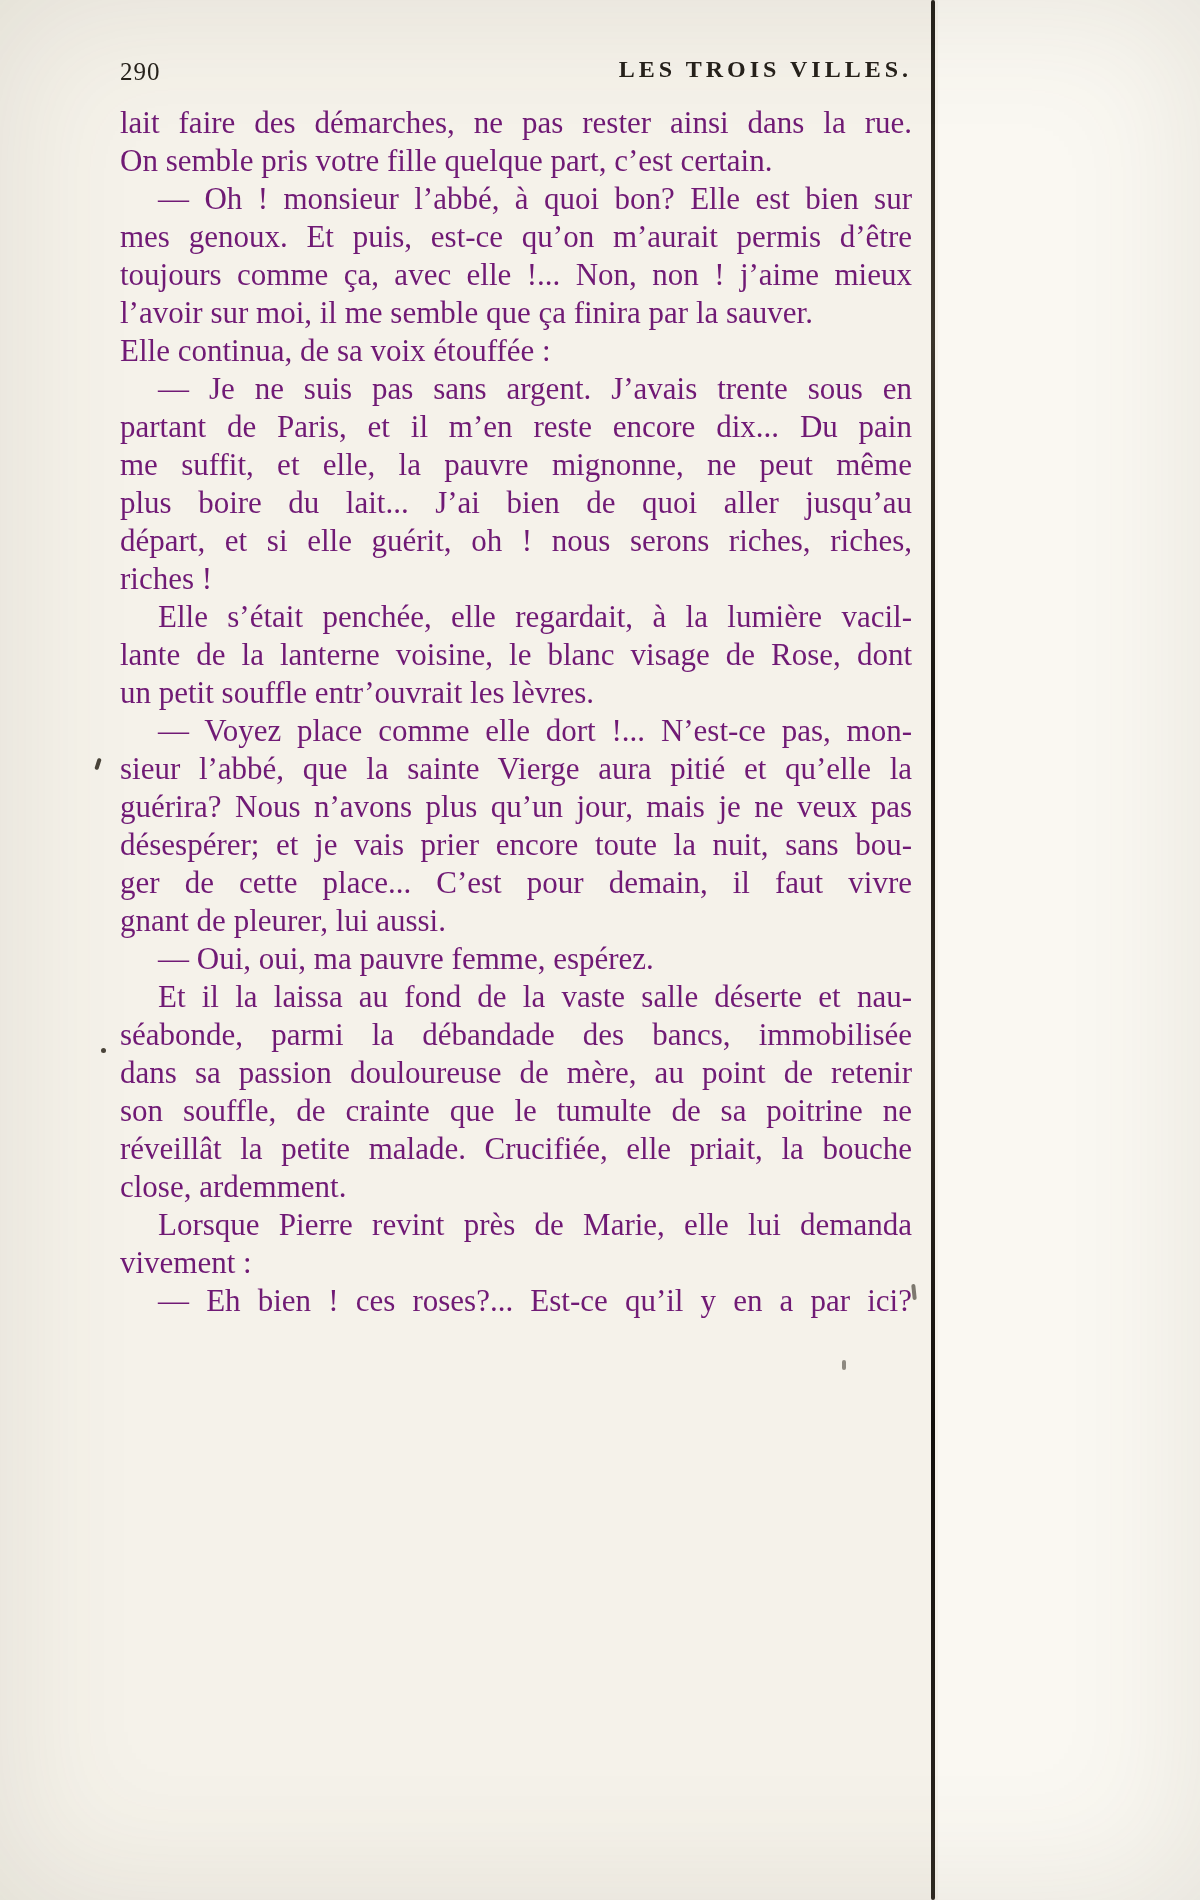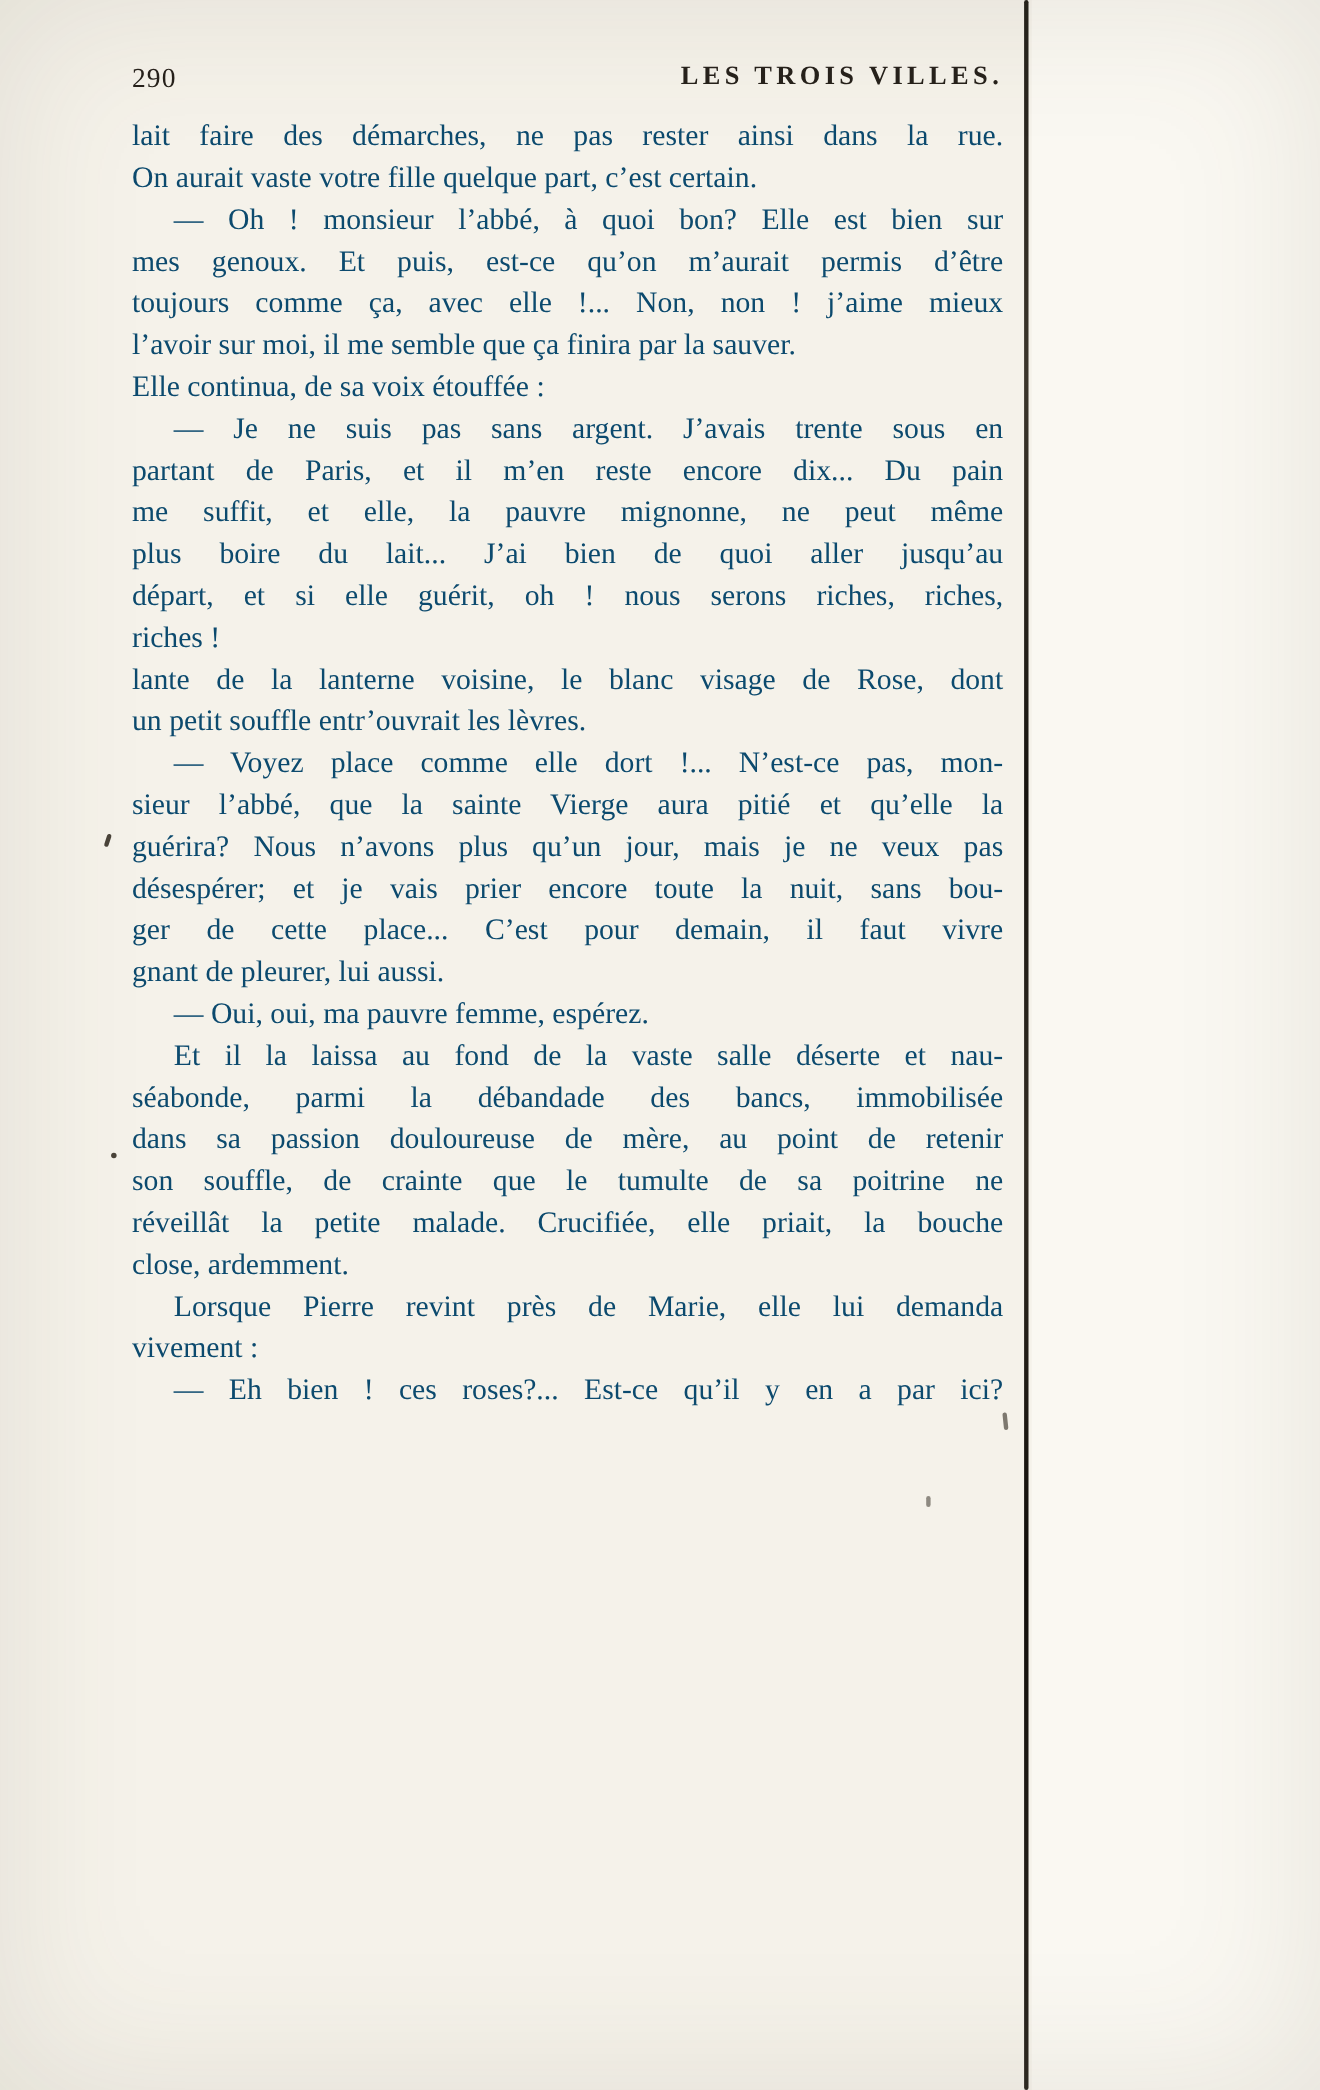--- a/index.html
+++ b/index.html
@@ -65,23 +65,23 @@
     text-align: right;
     font-size: 24px;
     font-weight: bold;
     letter-spacing: 4px;
   }
   .text-block {
     position: absolute;
     left: 120px;
     top: 104px;
     width: 792px;
-    font-size: 27px;
+    font-size: 31px;
     line-height: 38px;
-    color: #0c4a6e;
+    color: #701a75;
   }
   .paragraph { margin: 0; }
   .line {
     text-align: justify;
     text-align-last: justify;
     -moz-text-align-last: justify;
     white-space: normal;
   }
   .line.endline {
     text-align-last: left;
@@ -108,40 +108,41 @@
   <div class="gutter-line"></div>
 
   <div class="header">
     <div class="page-number">290</div>
     <div class="running-title">LES TROIS VILLES.</div>
   </div>
 
   <div class="text-block">
       <div class="paragraph">
         <div class="line">lait faire des démarches, ne pas rester ainsi dans la rue.</div>
-        <div class="line endline">On aurait vaste votre fille quelque part, c’est certain.</div>
+        <div class="line endline">On semble pris votre fille quelque part, c’est certain.</div>
       </div>
       <div class="paragraph">
         <div class="line indent">— Oh ! monsieur l’abbé, à quoi bon? Elle est bien sur</div>
         <div class="line">mes genoux. Et puis, est-ce qu’on m’aurait permis d’être</div>
         <div class="line">toujours comme ça, avec elle !... Non, non ! j’aime mieux</div>
         <div class="line endline">l’avoir sur moi, il me semble que ça finira par la sauver.</div>
       </div>
       <div class="paragraph">
         <div class="line endline">Elle continua, de sa voix étouffée :</div>
       </div>
       <div class="paragraph">
         <div class="line indent">— Je ne suis pas sans argent. J’avais trente sous en</div>
         <div class="line">partant de Paris, et il m’en reste encore dix... Du pain</div>
         <div class="line">me suffit, et elle, la pauvre mignonne, ne peut même</div>
         <div class="line">plus boire du lait... J’ai bien de quoi aller jusqu’au</div>
         <div class="line">départ, et si elle guérit, oh ! nous serons riches, riches,</div>
         <div class="line endline">riches !</div>
       </div>
       <div class="paragraph">
+        <div class="line indent">Elle s’était penchée, elle regardait, à la lumière vacil-</div>
         <div class="line">lante de la lanterne voisine, le blanc visage de Rose, dont</div>
         <div class="line endline">un petit souffle entr’ouvrait les lèvres.</div>
       </div>
       <div class="paragraph">
         <div class="line indent">— Voyez place comme elle dort !... N’est-ce pas, mon-</div>
         <div class="line">sieur l’abbé, que la sainte Vierge aura pitié et qu’elle la</div>
         <div class="line">guérira? Nous n’avons plus qu’un jour, mais je ne veux pas</div>
         <div class="line">désespérer; et je vais prier encore toute la nuit, sans bou-</div>
         <div class="line">ger de cette place... C’est pour demain, il faut vivre</div>
       </div>

